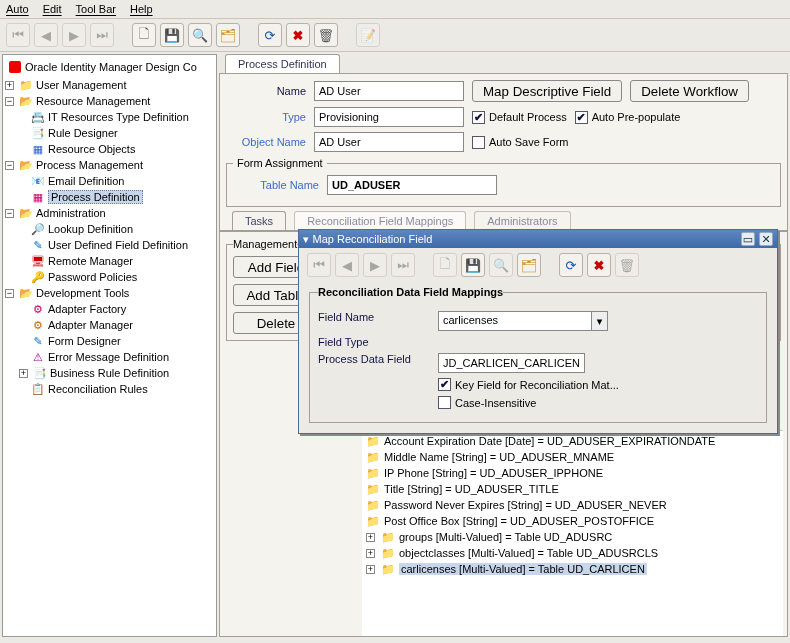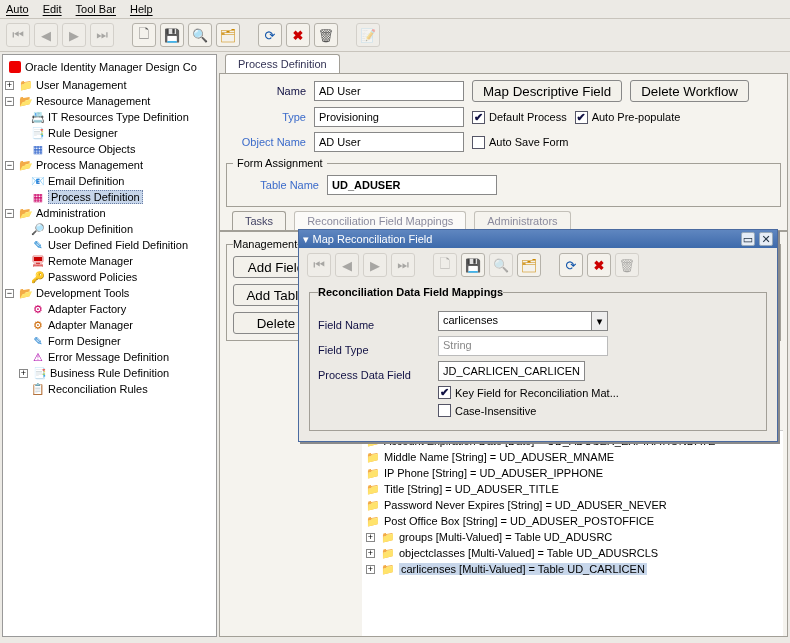--- a/index.html
+++ b/index.html
@@ -191,21 +191,21 @@
     display:flex;align-items:center;justify-content:center;
     font-size:11px;background:#e6edf6;color:#234;border-radius:2px;
   }
   .dlg-tb {
     display:flex; gap:4px; padding:5px 8px; align-items:center;
   }
   .dlg-body {
     padding:4px 10px 10px 10px;
   }
   .dlg-body fieldset{ border:1px solid #a29f97; padding:8px;}
-  .dlg-row { display:flex; align-items:flex-end; gap:8px; margin:5px 0;}
+  .dlg-row { display:flex; align-items:flex-start; gap:8px; margin:5px 0;}
   .dlg-row .lbl { width:112px; text-align:left; color:#114;}
   .sel-look {
     display:flex; width:170px; border:1px solid #888; background:#fff; height:20px;
   }
   .sel-look span{ flex:1; padding:2px 4px; }
   .sel-look .dd { width:16px; border-left:1px solid #888; display:flex;align-items:center;justify-content:center; background:#eee;}
   .ro-inp { border:1px solid #bbb; background:#fff; padding:2px 4px; width:170px; height:20px; color:#888;}
   .blue { color:#3b6bca; }
 </style>
 </head>
@@ -489,21 +489,20 @@
       <legend style="font-weight:bold">Reconciliation Data Field Mappings</legend>
       <div class="dlg-row">
         <div class="lbl blue">Field Name</div>
         <div class="sel-look">
           <span>carlicenses</span>
           <div class="dd">▾</div>
         </div>
       </div>
       <div class="dlg-row">
         <div class="lbl">Field Type</div>
-        <div class="ro-inp">String</div>
       </div>
       <div class="dlg-row">
         <div class="lbl blue">Process Data Field</div>
         <input class="inp" style="width: 147px;" value="JD_CARLICEN_CARLICENSE">
       </div>
       <div class="dlg-row" style="margin-left:120px;">
         <div class="chk">
             <div class="box">✔</div>
             <span>Key Field for Reconciliation Mat...</span>
           </div>

